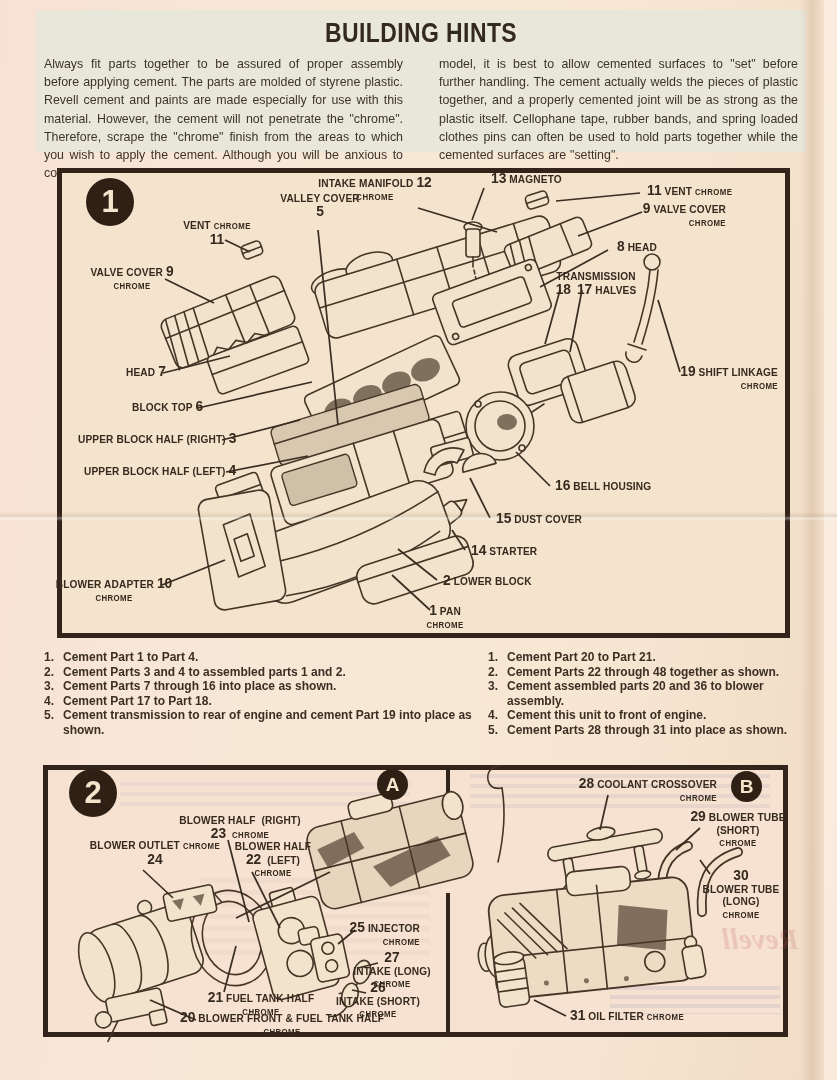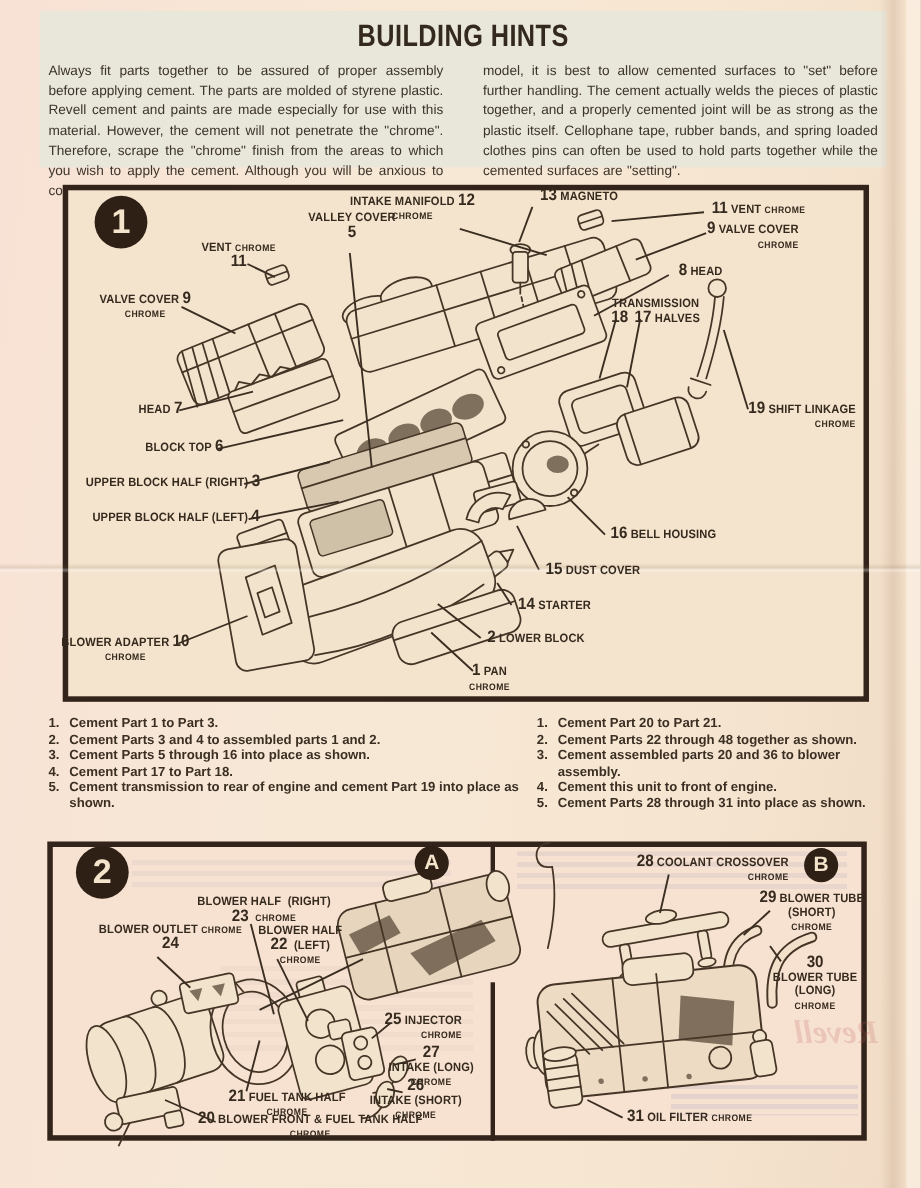--- a/index.html
+++ b/index.html
@@ -363,29 +363,29 @@
 
   <div class="badge" id="badge1">1</div>
   <div class="badge" id="badge2">2</div>
   <div class="badge" id="badgeA">A</div>
   <div class="badge" id="badgeB">B</div>
 
   <div class="step" id="step-one">
     <div>
         <div class="step-row">
           <span class="sn">1.</span>
-          <span class="st">Cement Part 1 to Part 3.</span>
+          <span class="st">Cement Part 1 to Part 4.</span>
         </div>
         <div class="step-row">
           <span class="sn">2.</span>
           <span class="st">Cement Parts 3 and 4 to assembled parts 1 and 2.</span>
         </div>
         <div class="step-row">
           <span class="sn">3.</span>
-          <span class="st">Cement Parts 5 through 16 into place as shown.</span>
+          <span class="st">Cement Parts 7 through 16 into place as shown.</span>
         </div>
         <div class="step-row">
           <span class="sn">4.</span>
           <span class="st">Cement Part 17 to Part 18.</span>
         </div>
         <div class="step-row">
           <span class="sn">5.</span>
           <span class="st">Cement transmission to rear of engine and cement Part 19 into place as shown.</span>
         </div>
       </div>

